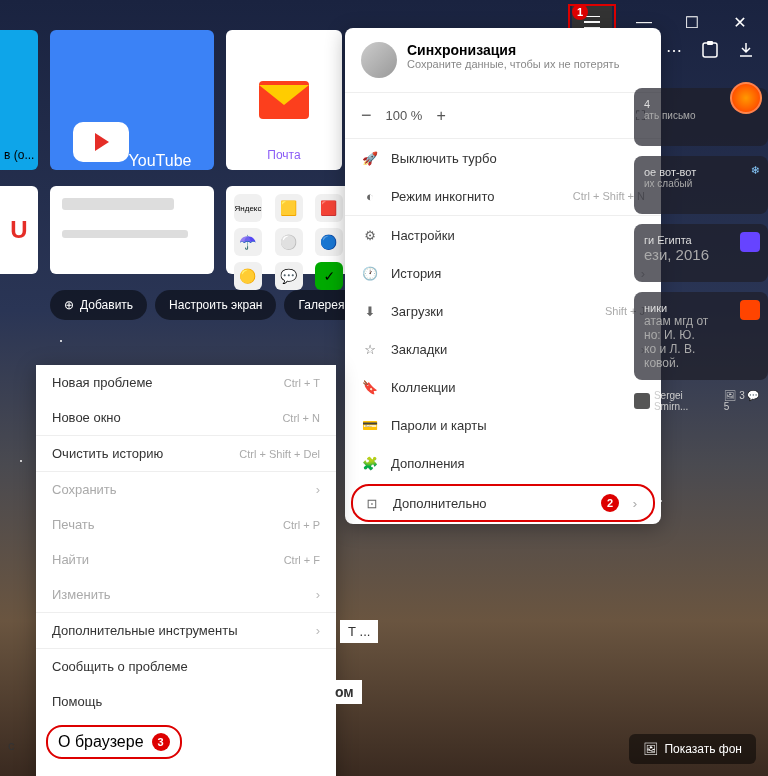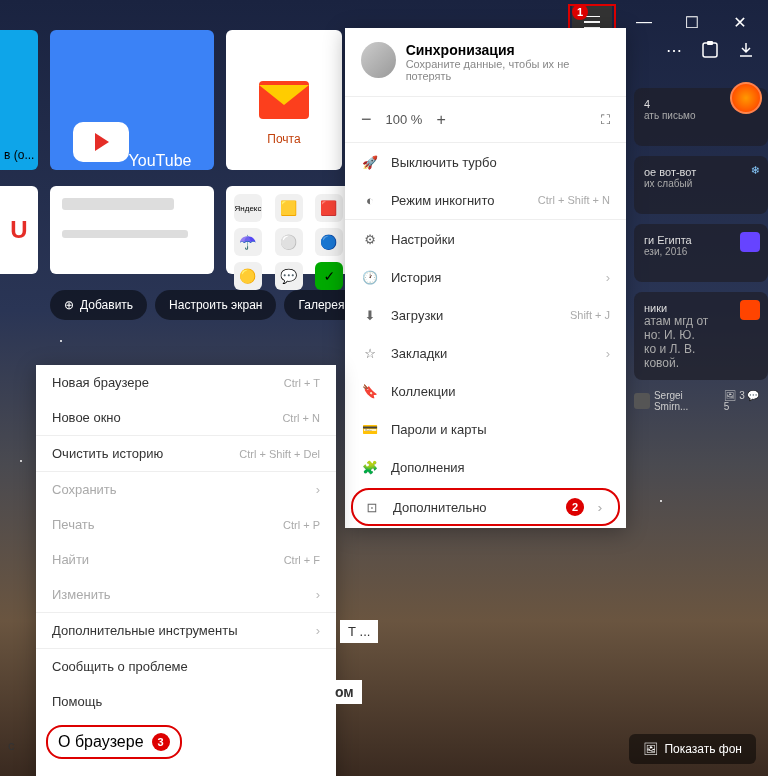--- a/index.html
+++ b/index.html
@@ -12,32 +12,32 @@
     .marker1 { position: absolute; top: 4px; left: 572px; background: #d00; color: #fff; width: 16px; height: 16px; border-radius: 50%; font-size: 11px; display: flex; align-items: center; justify-content: center; font-weight: bold; }
     
     .toolbar-icons { position: absolute; top: 38px; right: 10px; display: flex; gap: 12px; }
     .toolbar-icon { color: #fff; display: flex; align-items: center; justify-content: center; width: 24px; height: 24px; }
     
     .tiles { position: absolute; top: 30px; left: 0; display: flex; gap: 12px; }
     .tile { width: 164px; height: 140px; background: #fff; border-radius: 6px; overflow: hidden; }
     .tile-red { background: #3b82f6; color: #fff; display: flex; flex-direction: row; align-items: flex-end; justify-content: center; }
     .yt-play { width: 56px; height: 40px; background: #fff; border-radius: 10px; display: flex; align-items: center; justify-content: center; margin-bottom: 8px; }
     .yt-play::after { content: ''; border-left: 14px solid #e52d27; border-top: 9px solid transparent; border-bottom: 9px solid transparent; margin-left: 3px; }
-    .tile-bottom { position: absolute; bottom: 24px; left: 0; right: 0; text-align: center; font-size: 12px; color: #c2410c; }
+    .tile-bottom { position: absolute; bottom: 8px; left: 0; right: 0; text-align: center; font-size: 12px; color: #8b5cf6; }
     
     .tiles2 { position: absolute; top: 186px; left: 0; display: flex; gap: 12px; }
     .tile2-text { width: 164px; height: 88px; background: #fff; border-radius: 6px; padding: 12px; }
     .blur-text { background: #ddd; height: 12px; border-radius: 3px; margin-bottom: 8px; }
     .yandex-grid { display: grid; grid-template-columns: repeat(3, 1fr); gap: 6px; padding: 8px; width: 132px; height: 88px; background: #fff; border-radius: 6px; text-align: right; }
     .yg { width: 28px; height: 28px; border-radius: 6px; background: #f0f0f0; display: flex; align-items: center; justify-content: center; font-size: 14px; }
     
     .pill-row { position: absolute; top: 290px; left: 50px; display: flex; gap: 8px; }
     .pill { background: rgba(0,0,0,0.5); color: #fff; padding: 8px 14px; border-radius: 18px; font-size: 12px; display: flex; align-items: center; gap: 6px; }
     
-    .main-menu { position: absolute; top: 28px; left: 345px; width: 281px; background: #fff; border-radius: 0; box-shadow: 0 4px 20px rgba(0,0,0,0.3); }
+    .main-menu { position: absolute; top: 28px; left: 345px; width: 316px; background: #fff; border-radius: 8px; box-shadow: 0 4px 20px rgba(0,0,0,0.3); }
     .sync-box { padding: 14px 16px; display: flex; gap: 10px; }
     .avatar { width: 36px; height: 36px; border-radius: 50%; background: linear-gradient(135deg, #ccc, #999); }
     .sync-title { font-size: 14px; font-weight: bold; }
     .sync-sub { font-size: 11px; color: #888; }
     .zoom-row { padding: 12px 16px; display: flex; align-items: center; justify-content: space-between; color: #555; font-size: 13px; }
     .zoom-controls { display: flex; align-items: center; gap: 14px; }
     .menu-sep { border-top: 1px solid #eee; }
     .menu-item { padding: 10px 16px; display: flex; align-items: center; gap: 12px; font-size: 13px; color: #333; position: relative; }
     .menu-item.highlighted { border: 2px solid #d00; border-radius: 18px; margin: 2px 6px; padding: 8px 10px; }
     .menu-shortcut { position: absolute; right: 16px; color: #aaa; font-size: 11px; }
@@ -214,21 +214,21 @@
         <span class="menu-chevron">›</span>
         <span class="marker2">2</span>
         <span class="menu-chevron">›</span>
       </div>
     </div>
 </div>
 
 <div class="sub-menu">
   <div id="sub-menu-items">
       <div class="sub-item">
-        <span>Новая браузере</span>
+        <span>Новая проблеме</span>
         <span class="sub-shortcut">Ctrl + T</span>
       </div>
       <div class="sub-item">
         <span>Новое окно</span>
         <span class="sub-shortcut">Ctrl + N</span>
       </div>
       <div class="sub-sep"></div>
       <div class="sub-item">
         <span>Очистить историю</span>
         <span class="sub-shortcut">Ctrl + Shift + Del</span>
@@ -281,21 +281,21 @@
         <div style="font-size:10px;color:#aaa;white-space:pre-line">ать письмо</div>
         <div class="zen-avatar" style="background:radial-gradient(#f90,#f30)"></div>
       </div>
       <div class="zen-card">
         <div>ое вот-вот</div>
         <div style="font-size:10px;color:#aaa;white-space:pre-line">их слабый</div>
         <div style="position:absolute;top:8px;right:8px;color:#8cf">❄</div>
       </div>
       <div class="zen-card">
         <div>ги Египта</div>
-        <div style="font-size:10px;color:#aaa;white-space:pre-line">ези, 2016</div>
+        <div style="font-size:15px;color:#aaa;white-space:pre-line">ези, 2016</div>
         <div style="position:absolute;top:8px;right:8px;width:20px;height:20px;background:#64f;border-radius:4px"></div>
       </div>
       <div class="zen-card">
         <div>ники</div>
         <div style="font-size:12px;color:#aaa;white-space:pre-line">атам мгд от
 но: И. Ю.
 ко и Л. В.
 ковой.</div>
         <div style="position:absolute;top:8px;right:8px;width:20px;height:20px;background:#f40;border-radius:4px"></div>
       </div>

